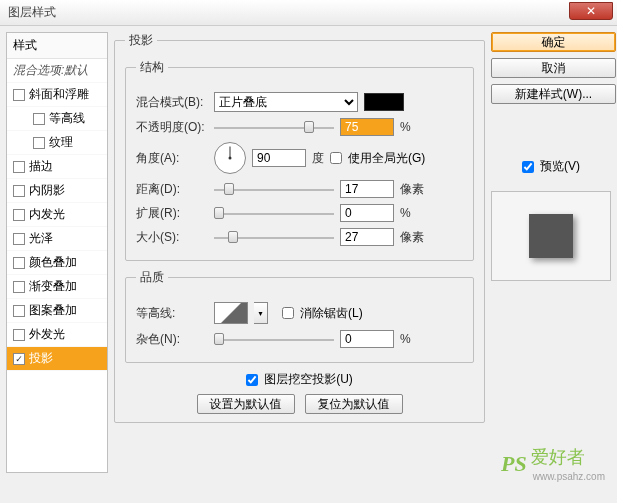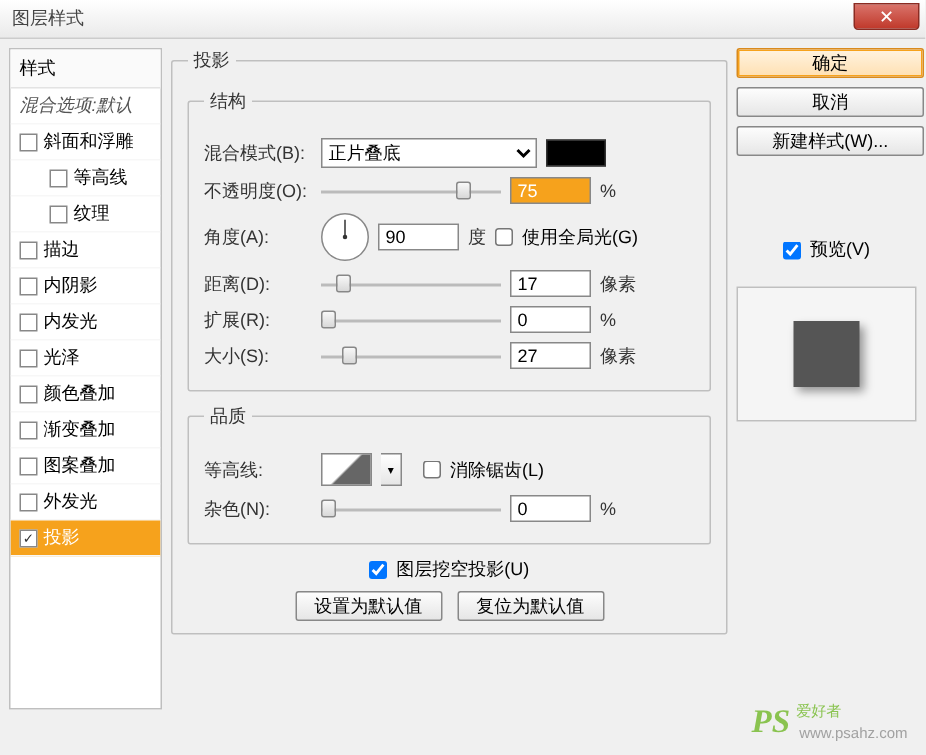--- a/index.html
+++ b/index.html
@@ -36,23 +36,23 @@
 input.check { width: 12px; height: 12px; }
 .contour-sw { width: 34px; height: 22px; border: 1px solid #888; background: linear-gradient(135deg,#fff 0%,#fff 48%,#666 52%,#666 100%); cursor: pointer; }
 .caret { width: 14px; height: 22px; border: 1px solid #888; border-left: none; background: linear-gradient(#fff,#e6e6e6); display:flex; align-items:center; justify-content:center; font-size:8px; cursor:pointer;}
 .btn { height: 20px; padding: 0 12px; border: 1px solid #888; background: linear-gradient(#fdfdfd,#e6e6e6); border-radius: 2px; cursor: pointer; display: inline-flex; align-items: center; justify-content: center; }
 .btn.primary { border: 1px solid #d98a1e; background: linear-gradient(#fff3e0,#ffe0b2); box-shadow: 0 0 0 1px #f6a21c inset; }
 .btn.wide { width: 125px; }
 .right { width: 120px; display: flex; flex-direction: column; gap: 6px; align-items: stretch; }
 .preview-box { border: 1px solid #bfbfbf; background: #f5f5f5; height: 90px; display:flex; align-items:center; justify-content:center; margin-top:4px;}
 .preview-sq { width: 44px; height: 44px; background: #555; box-shadow: 3px 3px 6px rgba(0,0,0,.4); }
 .bottom-btns { display: flex; justify-content: center; gap: 10px; margin-top: 6px; }
-.watermark { position: absolute; right: 12px; bottom: 8px; display:flex; align-items:center; gap:4px; opacity:.9;}
+.watermark { position: absolute; right: 12px; bottom: 20px; display:flex; align-items:center; gap:4px; opacity:.9;}
 .watermark .ps { font: italic bold 22px Georgia,serif; color: #7fbf3f; }
-.watermark .txt { color: #7fbf3f; font-size: 10px; }
+.watermark .txt { color: #7fbf3f; font-size: 18px; }
 .watermark .sub { color: #999; font-size: 10px; margin-left:2px;}
 </style>
 </head>
 <body>
 
 <div class="titlebar">
   <span class="title">图层样式</span>
   <div class="close-btn">
     <span>✕</span>
   </div>

